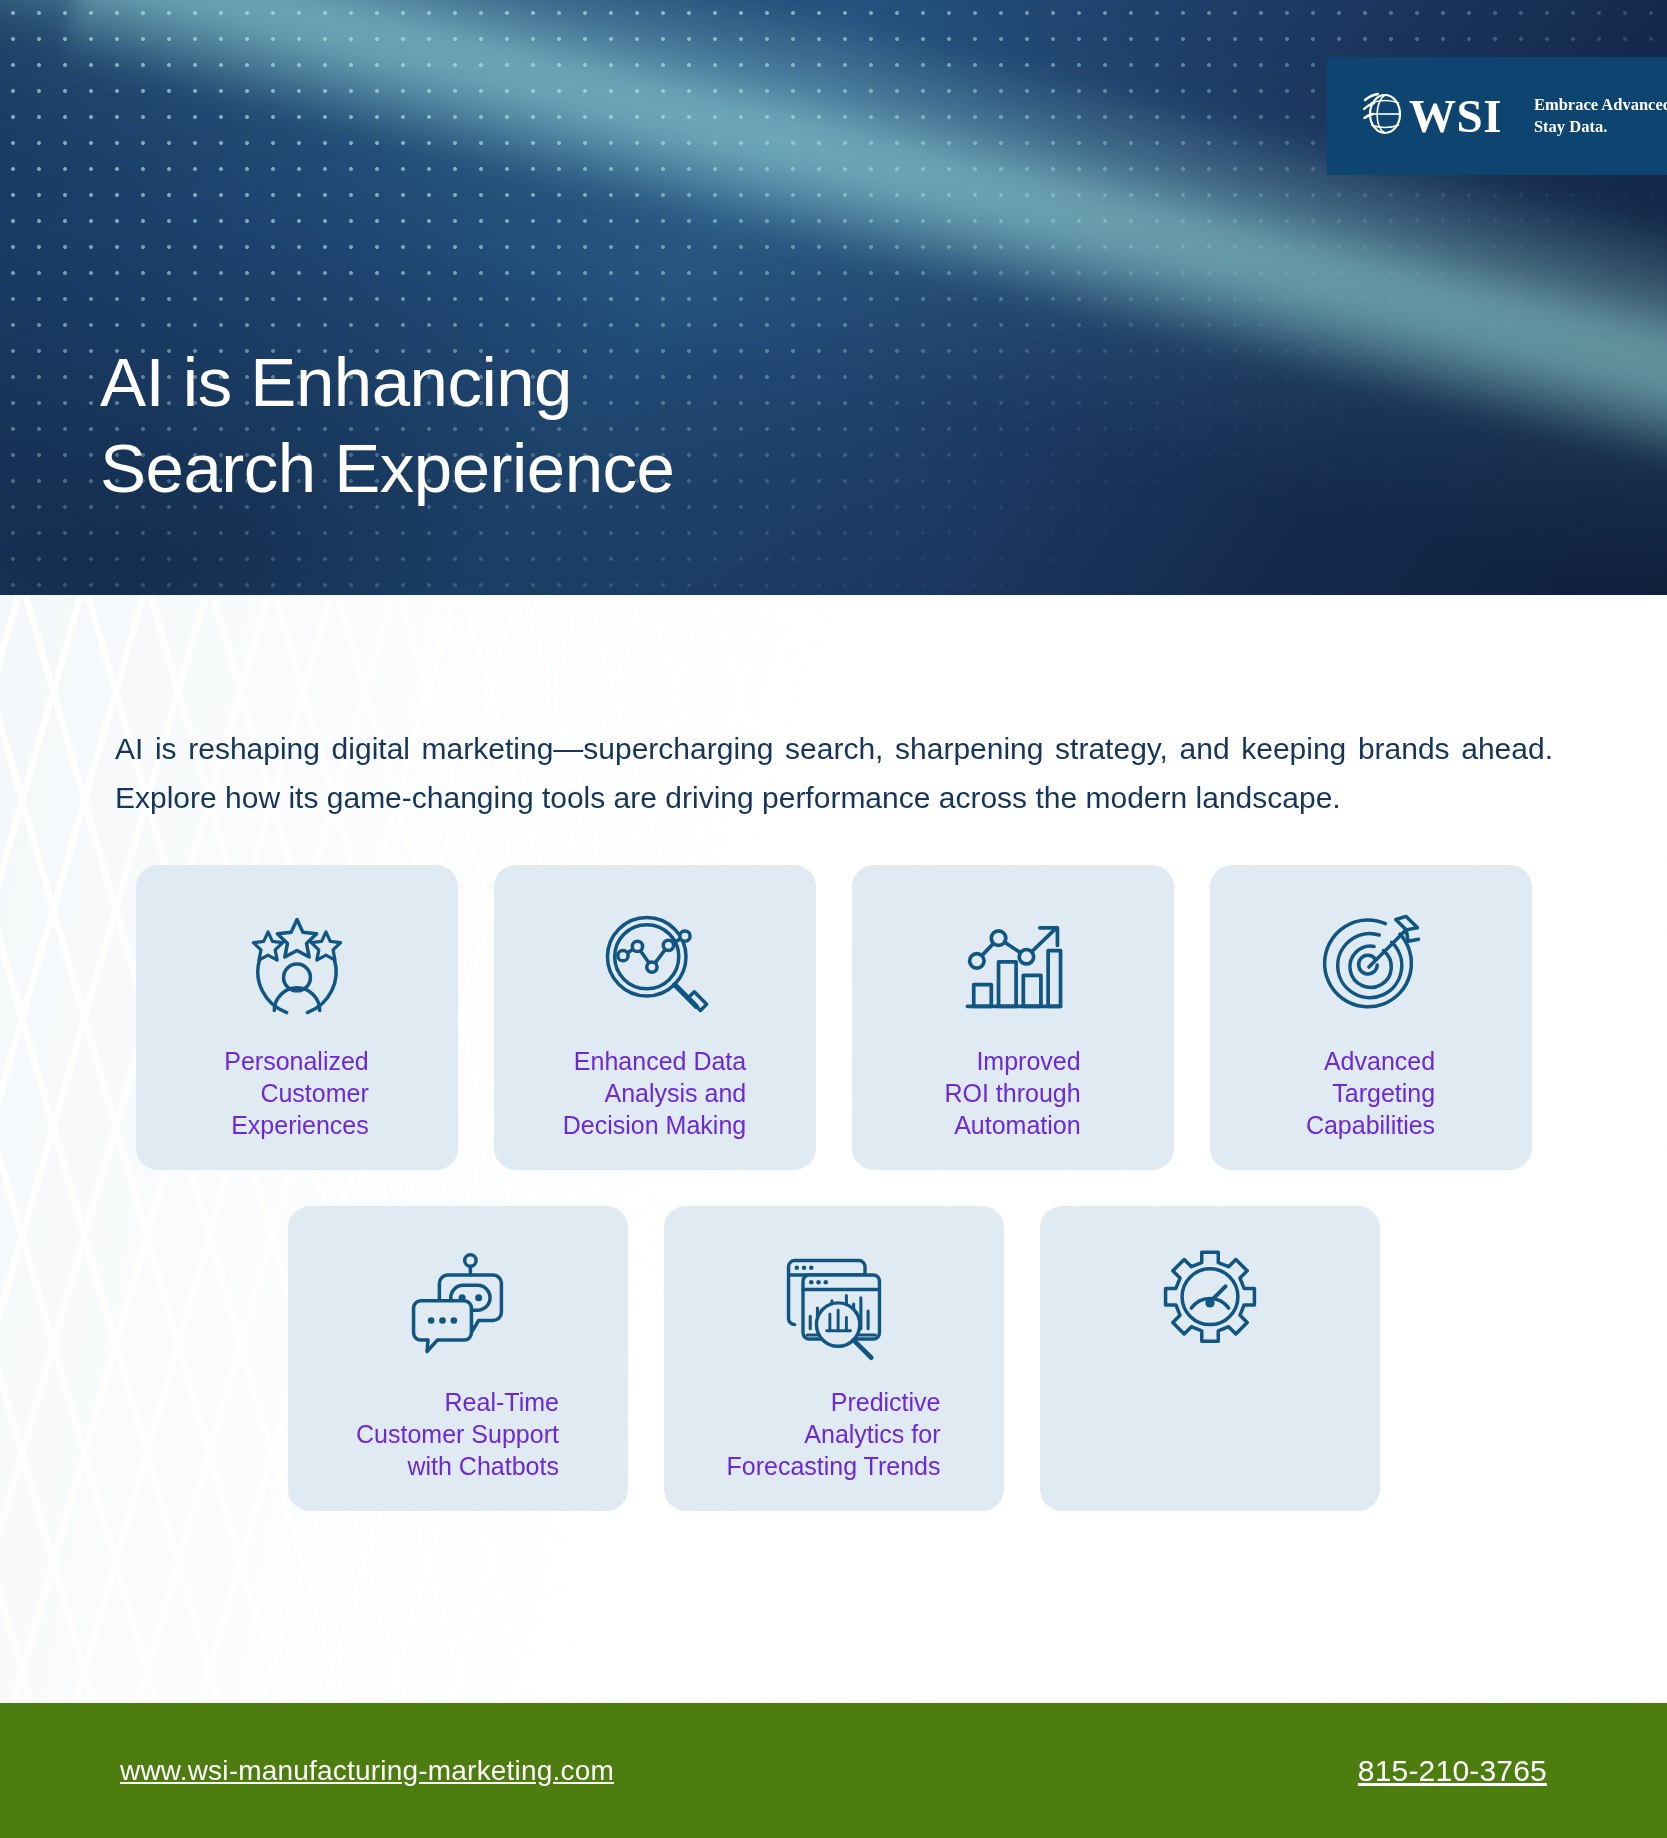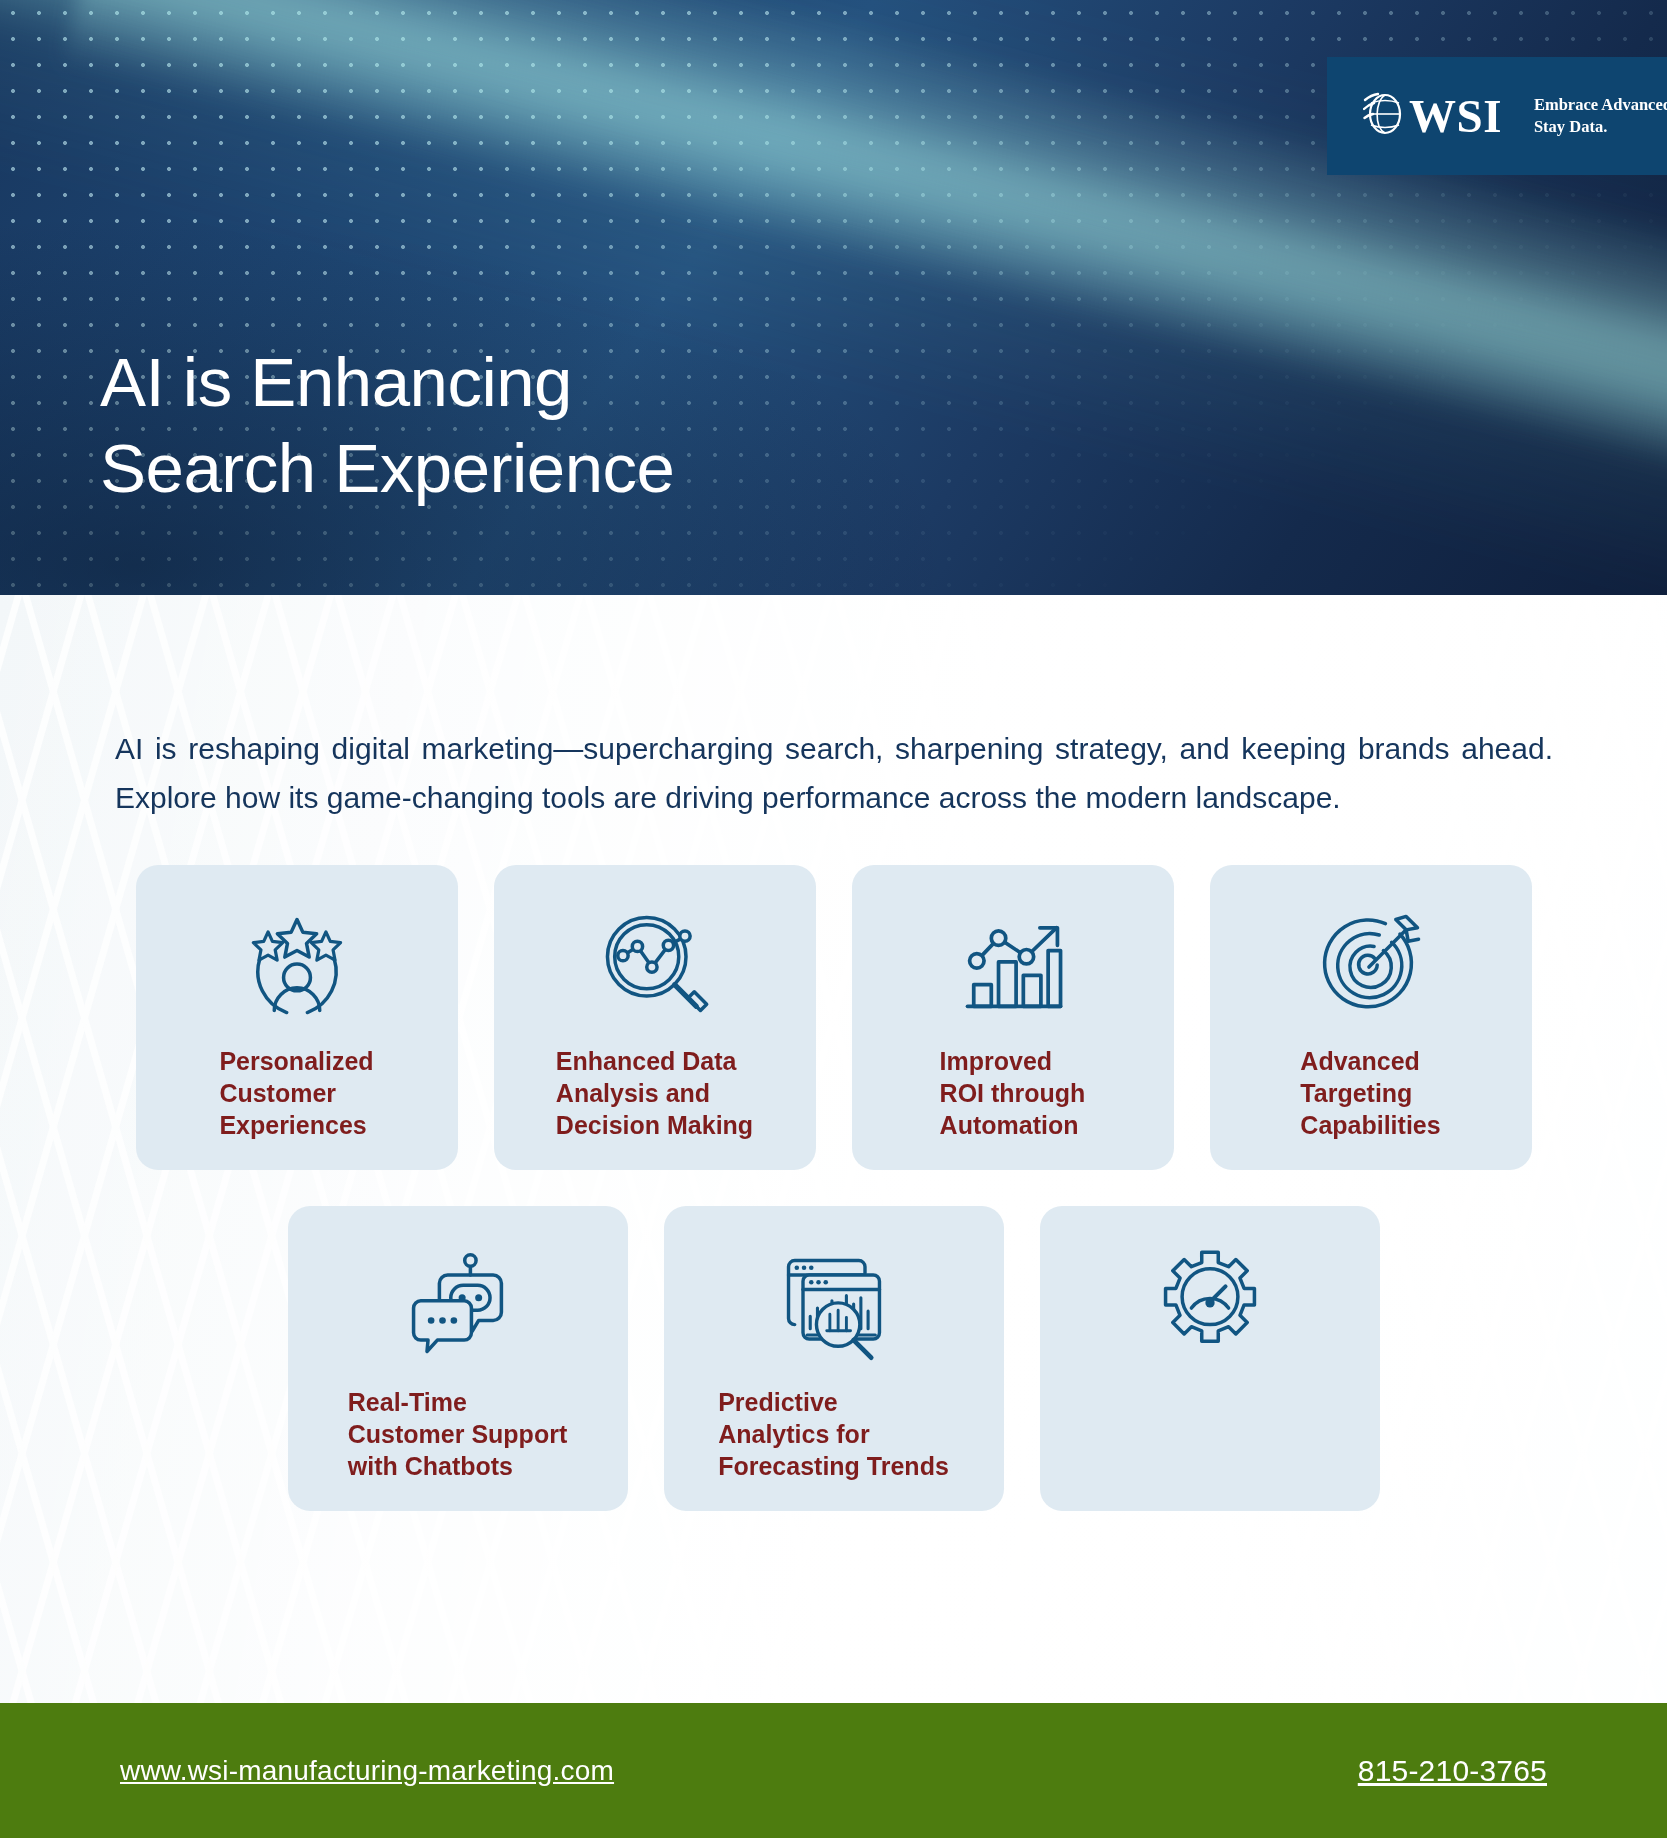--- a/index.html
+++ b/index.html
@@ -201,24 +201,24 @@
     justify-content: center;
     margin-bottom: 14px;
   }
   .card-icon svg {
     display: block;
     width: 124px;
     height: 124px;
   }
   .card-label {
     font-size: 25px;
-    font-weight: 700;
-    color: #7f1d1d;
+    font-weight: 400;
+    color: #6d28d9;
     line-height: 1.28;
-    text-align: left;
+    text-align: right;
     white-space: pre-line;
   }
 
   
   .footer {
     position: relative;
     width: 100%;
     height: 135px;
     background: #4d7c0f;
     display: flex;

